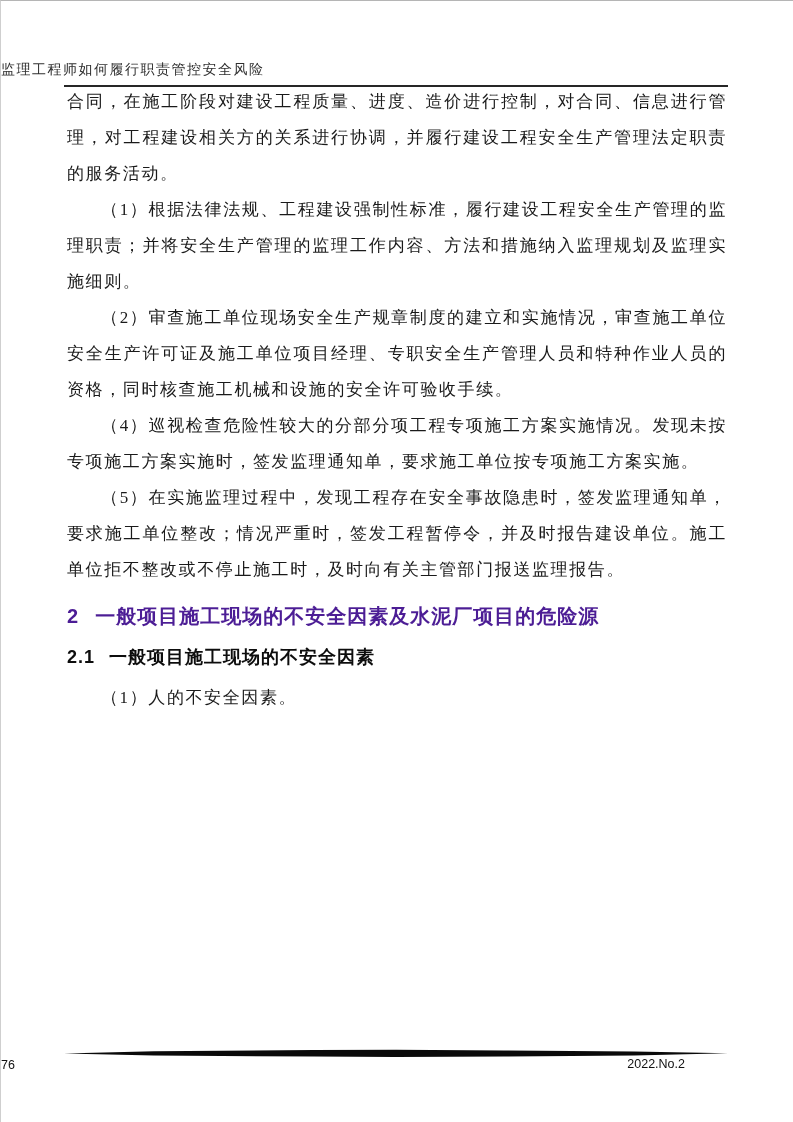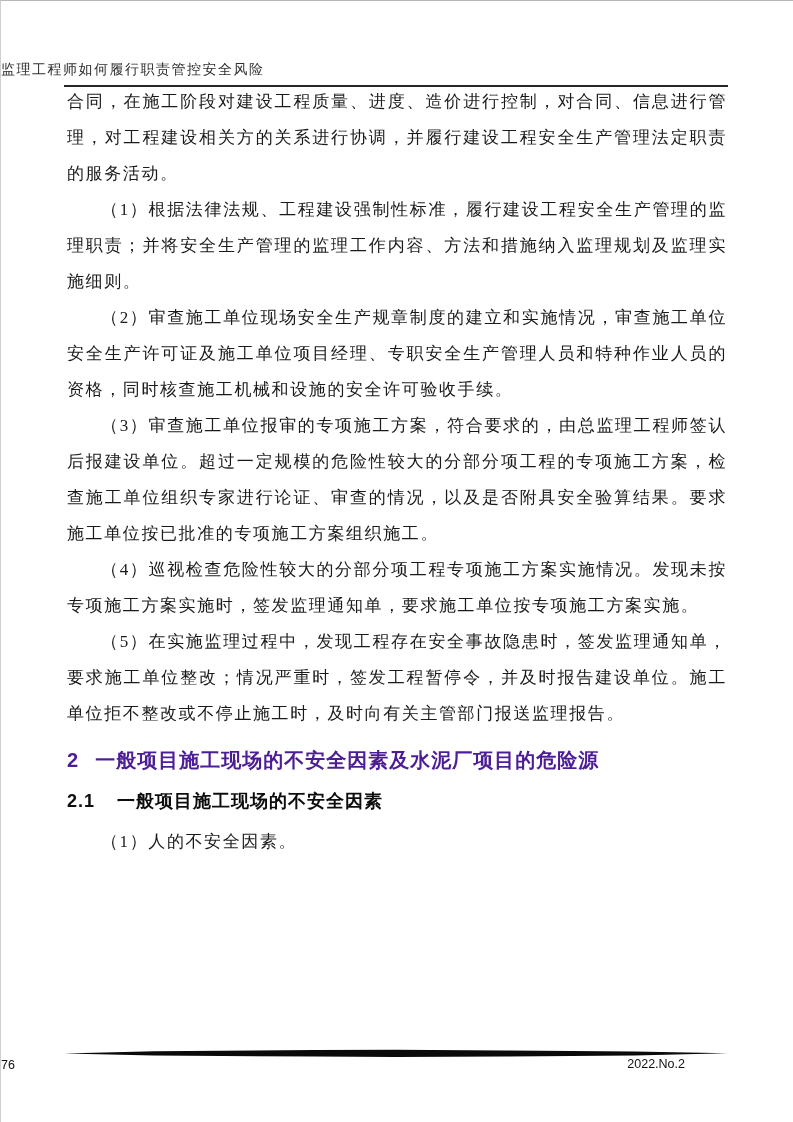--- a/index.html
+++ b/index.html
@@ -71,21 +71,21 @@
   .sec-heading .sec-num { margin-right: 16px; }
   .subsec-heading {
     margin: 0 0 4px 0;
     font-family: "Liberation Sans", "DejaVu Sans", sans-serif;
     font-weight: bold;
     font-size: 18px;
     line-height: 38px;
     letter-spacing: 1px;
     color: #0d0d0d;
   }
-  .subsec-heading .sec-num { margin-right: 22px; }
+  .subsec-heading .sec-num { margin-right: 14px; }
 
   
   .footer-rule {
     position: absolute;
     top: 1048px;
     left: 63px;
     width: 664px;
     height: 9px;
     display: block;
   }
@@ -118,21 +118,20 @@
 
   <div class="content">
 
     <p class="para continuation">合同，在施工阶段对建设工程质量、进度、造价进行控制，对合同、信息进行管理，对工程建设相关方的关系进行协调，并履行建设工程安全生产管理法定职责的服务活动。</p>
 
 
     <p class="para">（1）根据法律法规、工程建设强制性标准，履行建设工程安全生产管理的监理职责；并将安全生产管理的监理工作内容、方法和措施纳入监理规划及监理实施细则。</p>
 
     <p class="para">（2）审查施工单位现场安全生产规章制度的建立和实施情况，审查施工单位安全生产许可证及施工单位项目经理、专职安全生产管理人员和特种作业人员的资格，同时核查施工机械和设施的安全许可验收手续。</p>
 
-    <p class="para">（3）审查施工单位报审的专项施工方案，符合要求的，由总监理工程师签认后报建设单位。超过一定规模的危险性较大的分部分项工程的专项施工方案，检查施工单位组织专家进行论证、审查的情况，以及是否附具安全验算结果。要求施工单位按已批准的专项施工方案组织施工。</p>
 
     <p class="para">（4）巡视检查危险性较大的分部分项工程专项施工方案实施情况。发现未按专项施工方案实施时，签发监理通知单，要求施工单位按专项施工方案实施。</p>
 
     <p class="para">（5）在实施监理过程中，发现工程存在安全事故隐患时，签发监理通知单，要求施工单位整改；情况严重时，签发工程暂停令，并及时报告建设单位。施工单位拒不整改或不停止施工时，及时向有关主管部门报送监理报告。</p>
 
     <h2 class="sec-heading">
       <span class="sec-num">2</span><span>一般项目施工现场的不安全因素及水泥厂项目的危险源</span>
     </h2>
 
     <h3 class="subsec-heading">

